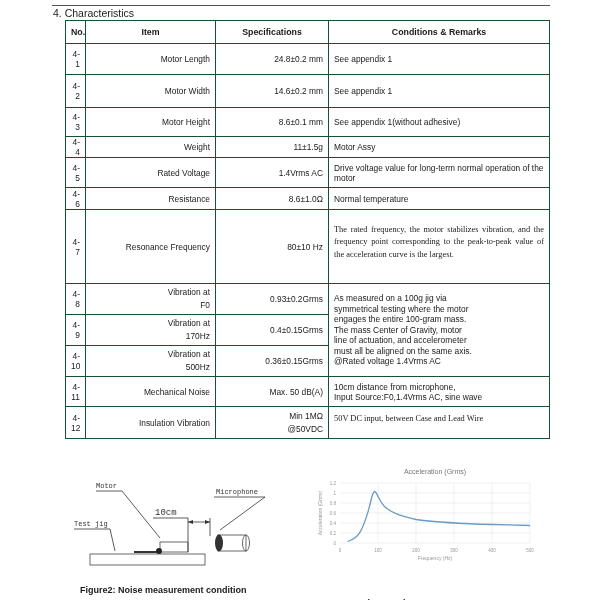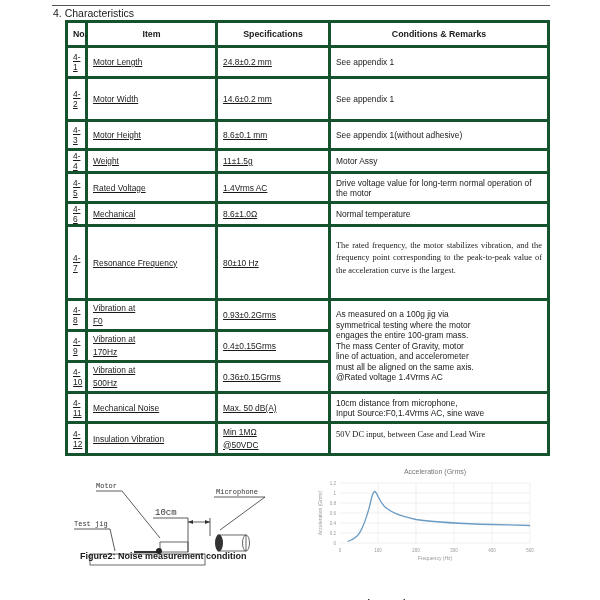--- a/index.html
+++ b/index.html
@@ -1,22 +1,22 @@
 <!DOCTYPE html>
 <html><head>
 <meta charset="utf-8">
 <style>
   html, body { margin: 0; padding: 0; background: #ffffff; }
   body { width: 600px; height: 600px; position: relative; overflow: hidden; font-family: "Liberation Sans", sans-serif; color: #1a1a1a; }
   .topline { position: absolute; left: 52px; top: 5px; width: 498px; height: 1px; background: #555; }
   .section-title { position: absolute; left: 53px; top: 7px; font-size: 10.5px; font-weight: normal; }
   table.spec { position: absolute; left: 65px; top: 20px; width: 485px; border-collapse: collapse; font-size: 8.4px; table-layout: fixed; }
-  table.spec td, table.spec th { border: 3px solid #14532d; padding: 0 5px; vertical-align: middle; }
+  table.spec td, table.spec th { border: 1px solid #14532d; padding: 0 5px; vertical-align: middle; }
   table.spec th { font-weight: bold; font-size: 8.8px; height: 22px; text-align: center; }
-  table.spec td.c { text-align: left; text-decoration: underline; }
+  table.spec td.c { text-align: right; }
   table.spec td.l { text-align: left; line-height: 10px; }
   table.spec td.just { text-align: justify; line-height: 12.5px; padding-top: 2px; padding-bottom: 10px; font-family: Liberation Serif, serif; }
   .col-no { width: 20px; }
   .col-item { width: 130px; }
   .col-spec { width: 113px; }
   .fig2 { position: absolute; left: 60px; top: 470px; width: 230px; height: 120px; }
   .fig-caption { position: absolute; font-size: 9px; font-weight: bold; }
   .fig3 { position: absolute; left: 310px; top: 470px; width: 235px; height: 100px; }
   .chart-title { position: absolute; left: 330px; top: 468px; width: 210px; text-align: center; font-size: 7px; color: #777; }
 </style>
@@ -39,21 +39,21 @@
     <th>Item</th>
     <th>Specifications</th>
     <th>Conditions &amp; Remarks</th>
   </tr>
   <tr style="height:31px">
     <td class="c">4-1</td>
     <td class="c">Motor Length</td>
     <td class="c">24.8±0.2 mm</td>
     <td class="l">See appendix 1</td>
   </tr>
-  <tr style="height:43px">
+  <tr style="height:33px">
     <td class="c">4-2</td>
     <td class="c">Motor Width</td>
     <td class="c">14.6±0.2 mm</td>
     <td class="l">See appendix 1</td>
   </tr>
   <tr style="height:29px">
     <td class="c">4-3</td>
     <td class="c">Motor Height</td>
     <td class="c">8.6±0.1 mm</td>
     <td class="l">See appendix 1(without adhesive)</td>
@@ -65,21 +65,21 @@
     <td class="l">Motor Assy</td>
   </tr>
   <tr style="height:30px">
     <td class="c">4-5</td>
     <td class="c">Rated Voltage</td>
     <td class="c">1.4Vrms AC</td>
     <td class="l">Drive voltage value for long-term normal operation of the motor</td>
   </tr>
   <tr style="height:22px">
     <td class="c">4-6</td>
-    <td class="c">Mechanical</td>
+    <td class="c">Resistance</td>
     <td class="c">8.6±1.0Ω</td>
     <td class="l">Normal temperature</td>
   </tr>
   <tr style="height:74px">
     <td class="c">4-7</td>
     <td class="c">Resonance Frequency</td>
     <td class="c">80±10 Hz</td>
     <td class="just">The rated frequency, the motor stabilizes vibration, and the frequency point corresponding to the peak-to-peak value of the acceleration curve is the largest.</td>
   </tr>
   <tr style="height:31px">
@@ -158,21 +158,21 @@
     <rect x="100" y="72" width="28" height="10" stroke="#444"></rect>
     <line x1="74" y1="82" x2="100" y2="82" stroke-width="2"></line>
     <rect x="158" y="65" width="28" height="16" stroke="#444"></rect>
     <ellipse cx="186" cy="73" rx="3.5" ry="8" stroke="#444"></ellipse>
   </g>
   <polygon points="128,52 133,50 133,54" fill="#333"></polygon>
   <polygon points="150,52 145,50 145,54" fill="#333"></polygon>
   <ellipse cx="159" cy="73" rx="4" ry="8.5" fill="#333"></ellipse>
   <circle cx="99" cy="81" r="3" fill="#222"></circle>
 </svg>
-<div class="fig-caption" style="left:80px; top:551px;">Figure2: Noise measurement condition</div>
+<div class="fig-caption" style="left:80px; top:585px;">Figure2: Noise measurement condition</div>
 
 <div class="chart-title">Acceleration (Grms)</div>
 <svg class="fig3" viewBox="0 0 235 100">
   <g stroke="#e6e6e6" stroke-width="0.6">
     <line x1="30" y1="13" x2="220" y2="13"></line>
     <line x1="30" y1="23" x2="220" y2="23"></line>
     <line x1="30" y1="33" x2="220" y2="33"></line>
     <line x1="30" y1="43" x2="220" y2="43"></line>
     <line x1="30" y1="53" x2="220" y2="53"></line>
     <line x1="30" y1="63" x2="220" y2="63"></line>

